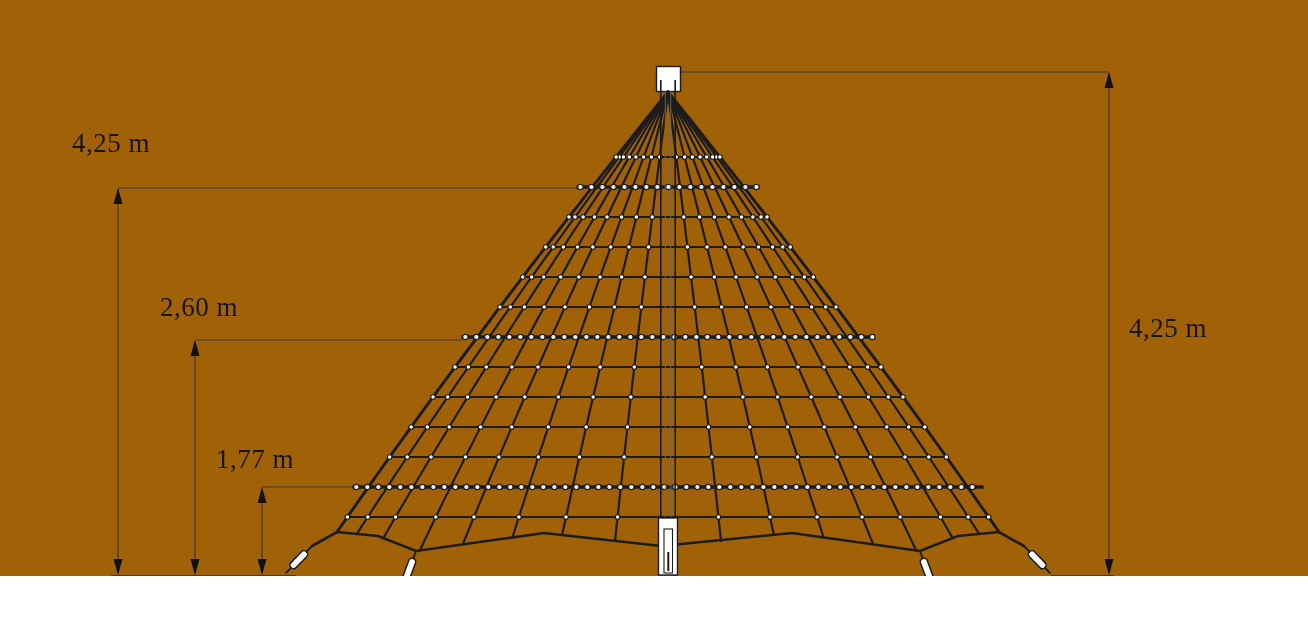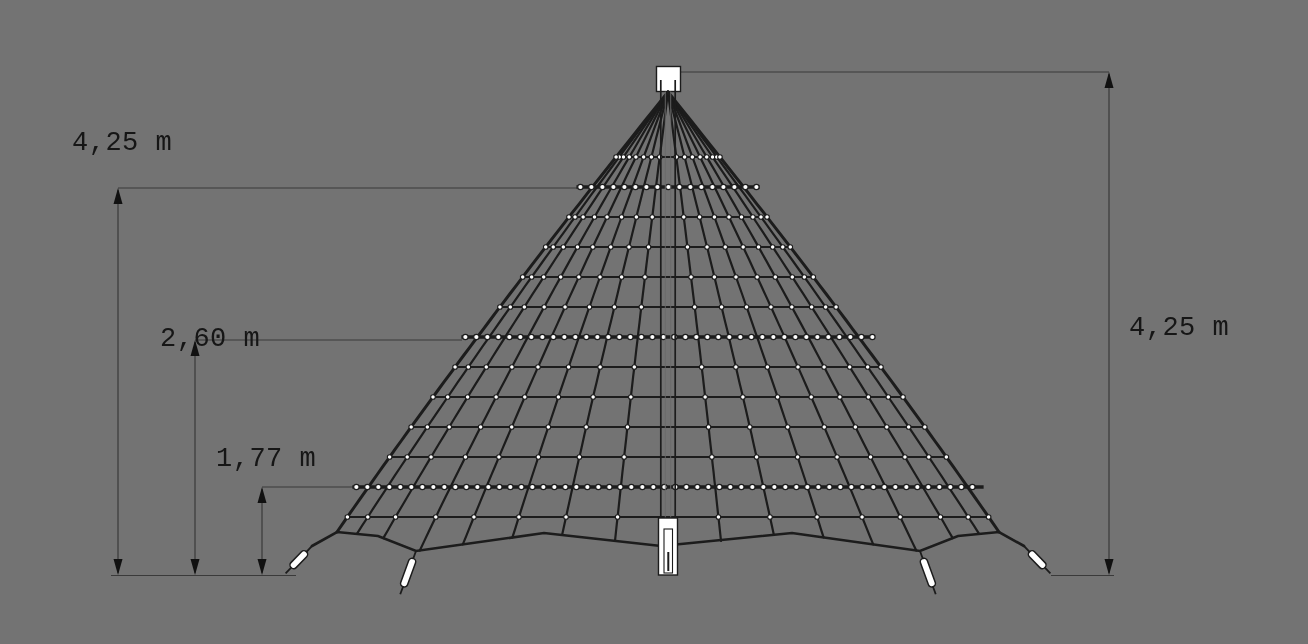--- a/index.html
+++ b/index.html
@@ -1,21 +1,21 @@
 <!DOCTYPE html>
 <html><head>
 <meta charset="utf-8">
 <style>
   html,body{margin:0;padding:0;background:#ffffff;}
   .stage{
     position:relative;
-    width:1308px;height:644px;
-    background:#737373;
+    width:1308px;height:576px;
+    background:#a16207;
     overflow:hidden;
-    font-family:Liberation Mono, monospace;
+    font-family:Liberation Serif, serif;
   }
   .stage svg{position:absolute;left:0;top:0;}
   .dim-label{
     position:absolute;
     font-size:27px;
     color:#161616;
     white-space:nowrap;
     line-height:1.05;
     letter-spacing:0.5px;
   }
@@ -384,16 +384,16 @@
         <line x1="660.8" y1="80" x2="660.8" y2="575" stroke="#1c1c1c" stroke-width="1.7"></line>
         <line x1="675.2" y1="80" x2="675.2" y2="575" stroke="#1c1c1c" stroke-width="1.7"></line>
         <line x1="665.3" y1="91.5" x2="665.3" y2="575" stroke="#6a6a6a" stroke-width="0.9"></line>
         <line x1="670.7" y1="91.5" x2="670.7" y2="575" stroke="#6a6a6a" stroke-width="0.9"></line>
         <rect x="658.5" y="518" width="19" height="57" fill="#fff" stroke="#1c1c1c" stroke-width="1.4"></rect>
         <rect x="664" y="529" width="8.5" height="44" fill="#fff" stroke="#1c1c1c" stroke-width="1.1"></rect>
         <line x1="668.3" y1="552" x2="668.3" y2="571" stroke="#1c1c1c" stroke-width="2"></line>
       </g>
     </svg>
   <div class="dim-label" style="left: 72px; top: 129px;">4,25 m</div>
-  <div class="dim-label" style="left: 160px; top: 293px; margin-top: 32px;">2,60 m</div>
+  <div class="dim-label" style="left: 160px; top: 293px;">2,60 m</div>
   <div class="dim-label" style="left: 216px; top: 445px;">1,77 m</div>
   <div class="dim-label" style="left: 1129px; top: 314px;">4,25 m</div>
 </div>
 
 </body></html>

